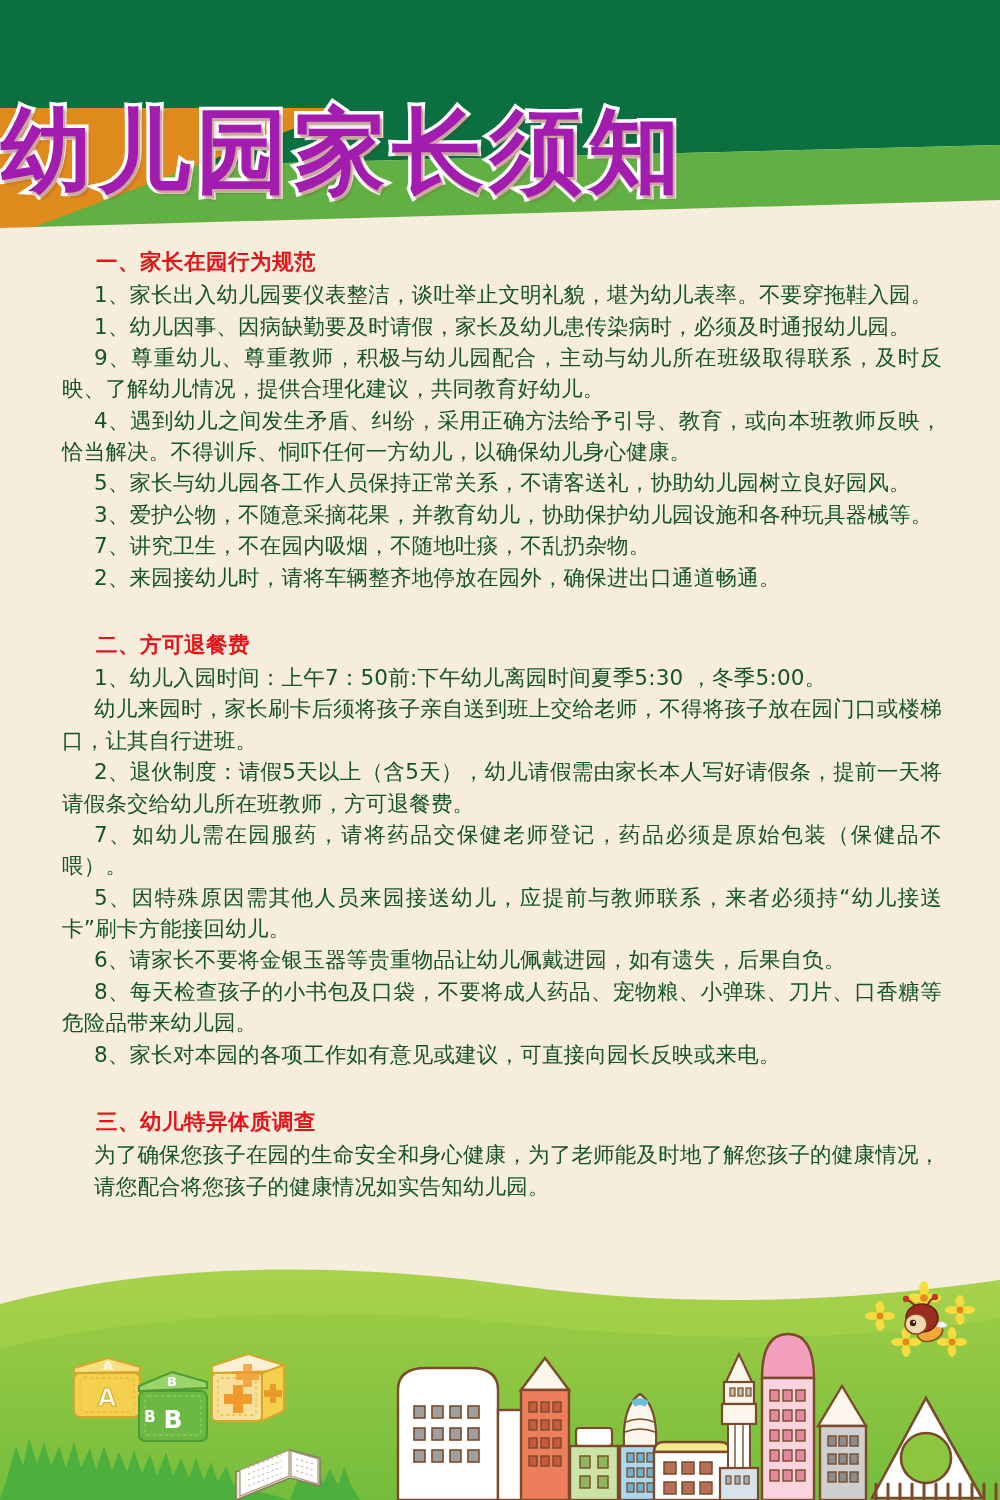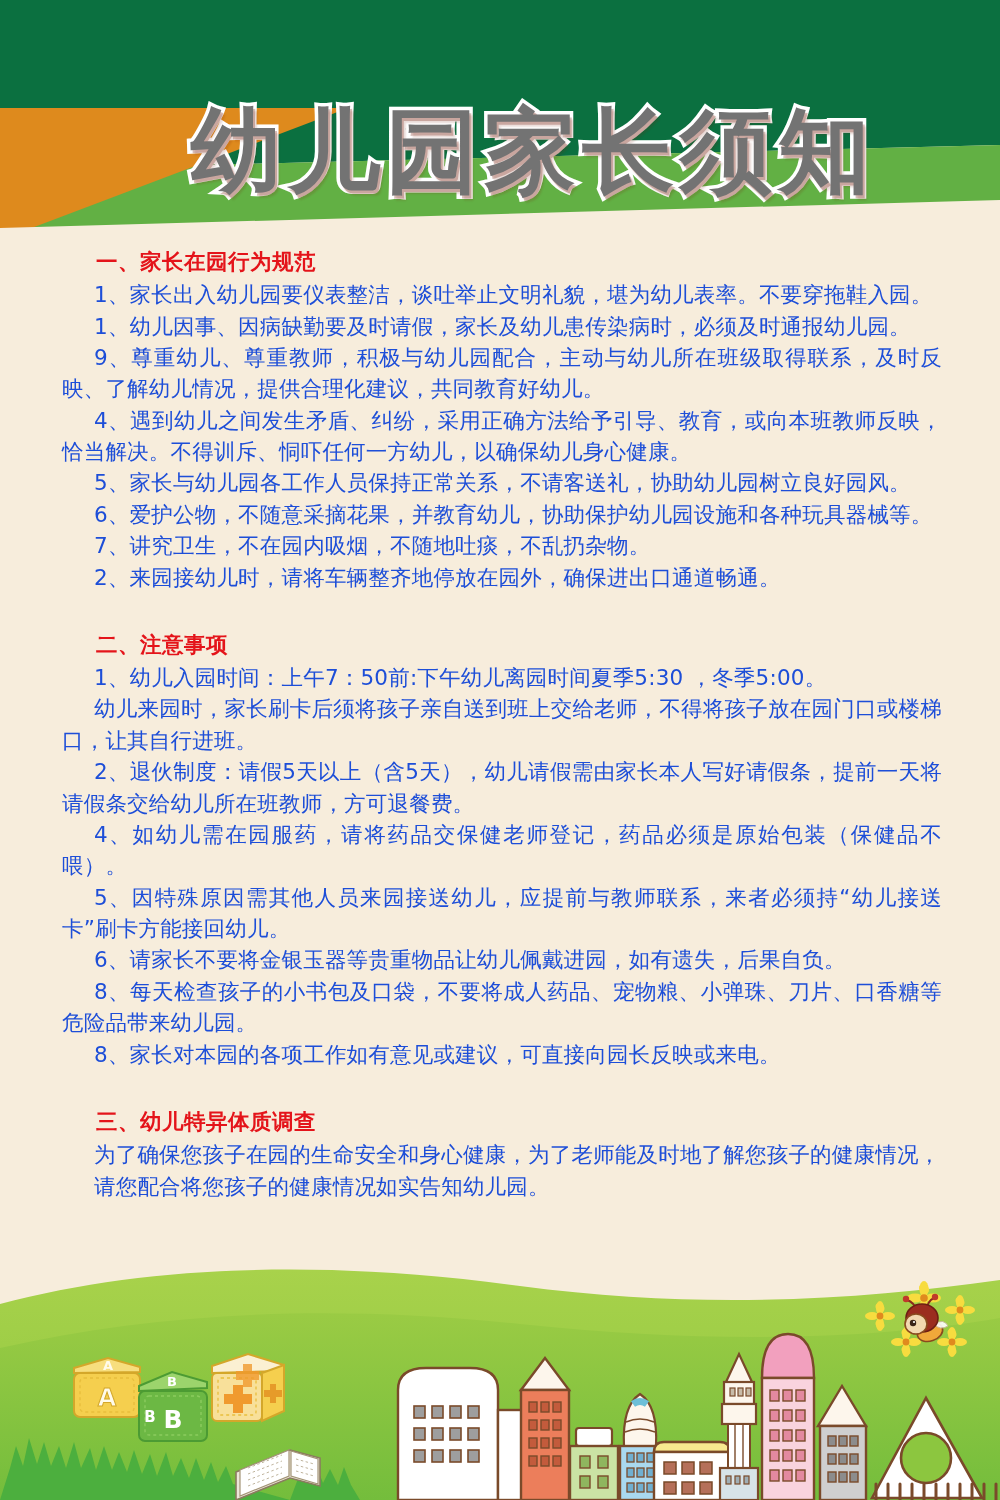--- a/index.html
+++ b/index.html
@@ -53,25 +53,25 @@
     background: #F7EDDC;
     clip-path: polygon(0 240px, 0 228px, 1000px 200px, 1000px 240px);
   }
 
   
   .poster-title {
     position: absolute;
     left: 0;
     top: 104px;
     width: 876px;
-    text-align: right;
+    text-align: left;
     font-size: 92px;
     font-weight: bold;
     letter-spacing: 6px;
-    color: #737373;
+    color: #a21caf;
     font-family: "DejaVu Sans", "Liberation Sans", sans-serif;
     -webkit-text-stroke: 7px #FFFFFF;
     paint-order: stroke fill;
     text-shadow:
       2px 3px 0 rgba(120,30,10,0.28),
       4px 5px 2px rgba(120,30,10,0.16);
     line-height: 1.05;
     white-space: nowrap;
     z-index: 5;
   }
@@ -92,21 +92,21 @@
   .section-heading {
     color: #E4141A;
     font-weight: bold;
     font-size: 21.5px;
     line-height: 1.45;
     margin: 0 0 2px 0;
     padding-left: 34px;
     letter-spacing: 0.5px;
   }
   .para {
-    color: #1d4ed8;
+    color: #14532d;
     font-size: 21.5px;
     line-height: 1.46;
     margin: 0;
     text-indent: 32px;
     letter-spacing: 0.2px;
     text-align: justify;
     text-justify: inter-character;
   }
   .gap-md { height: 22px; }
 
@@ -138,33 +138,33 @@
 
   <div class="content">
 
     <div class="section">
       <div class="section-heading">一、家长在园行为规范</div>
       <p class="para">1、家长出入幼儿园要仪表整洁，谈吐举止文明礼貌，堪为幼儿表率。不要穿拖鞋入园。</p>
       <p class="para">1、幼儿因事、因病缺勤要及时请假，家长及幼儿患传染病时，必须及时通报幼儿园。</p>
       <p class="para">9、尊重幼儿、尊重教师，积极与幼儿园配合，主动与幼儿所在班级取得联系，及时反映、了解幼儿情况，提供合理化建议，共同教育好幼儿。</p>
       <p class="para">4、遇到幼儿之间发生矛盾、纠纷，采用正确方法给予引导、教育，或向本班教师反映，恰当解决。不得训斥、恫吓任何一方幼儿，以确保幼儿身心健康。</p>
       <p class="para">5、家长与幼儿园各工作人员保持正常关系，不请客送礼，协助幼儿园树立良好园风。</p>
-      <p class="para">6、爱护公物，不随意采摘花果，并教育幼儿，协助保护幼儿园设施和各种玩具器械等。</p>
+      <p class="para">3、爱护公物，不随意采摘花果，并教育幼儿，协助保护幼儿园设施和各种玩具器械等。</p>
       <p class="para">7、讲究卫生，不在园内吸烟，不随地吐痰，不乱扔杂物。</p>
       <p class="para">2、来园接幼儿时，请将车辆整齐地停放在园外，确保进出口通道畅通。</p>
     </div>
 
     <div class="gap-md"></div>
 
     <div class="section">
-      <div class="section-heading">二、注意事项</div>
+      <div class="section-heading">二、方可退餐费</div>
       <p class="para">1、幼儿入园时间：上午7：50前:下午幼儿离园时间夏季5:30 ，冬季5:00。</p>
       <p class="para">幼儿来园时，家长刷卡后须将孩子亲自送到班上交给老师，不得将孩子放在园门口或楼梯口，让其自行进班。</p>
       <p class="para">2、退伙制度：请假5天以上（含5天），幼儿请假需由家长本人写好请假条，提前一天将请假条交给幼儿所在班教师，方可退餐费。</p>
-      <p class="para">4、如幼儿需在园服药，请将药品交保健老师登记，药品必须是原始包装（保健品不喂）。</p>
+      <p class="para">7、如幼儿需在园服药，请将药品交保健老师登记，药品必须是原始包装（保健品不喂）。</p>
       <p class="para">5、因特殊原因需其他人员来园接送幼儿，应提前与教师联系，来者必须持“幼儿接送卡”刷卡方能接回幼儿。</p>
       <p class="para">6、请家长不要将金银玉器等贵重物品让幼儿佩戴进园，如有遗失，后果自负。</p>
       <p class="para">8、每天检查孩子的小书包及口袋，不要将成人药品、宠物粮、小弹珠、刀片、口香糖等危险品带来幼儿园。</p>
       <p class="para">8、家长对本园的各项工作如有意见或建议，可直接向园长反映或来电。</p>
     </div>
 
     <div class="gap-md"></div>
 
     <div class="section">
       <div class="section-heading">三、幼儿特异体质调查</div>

